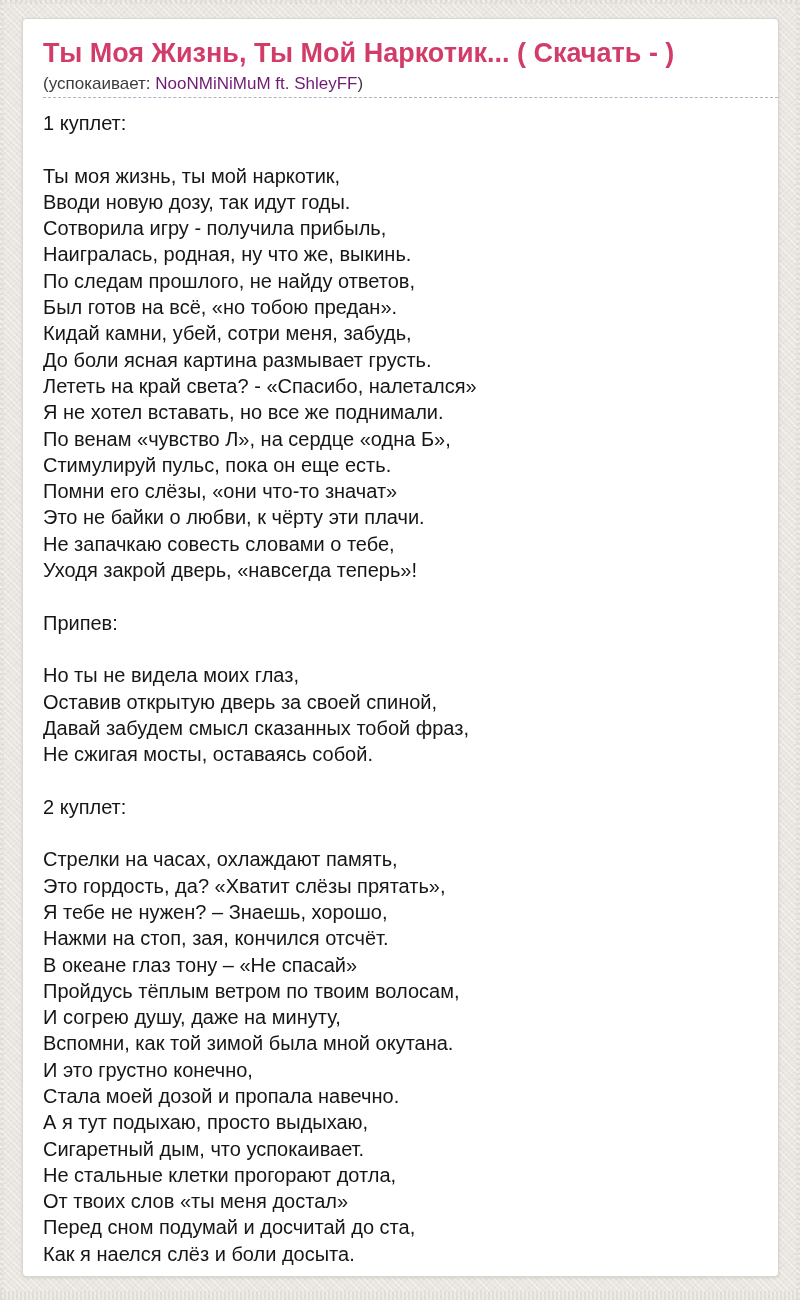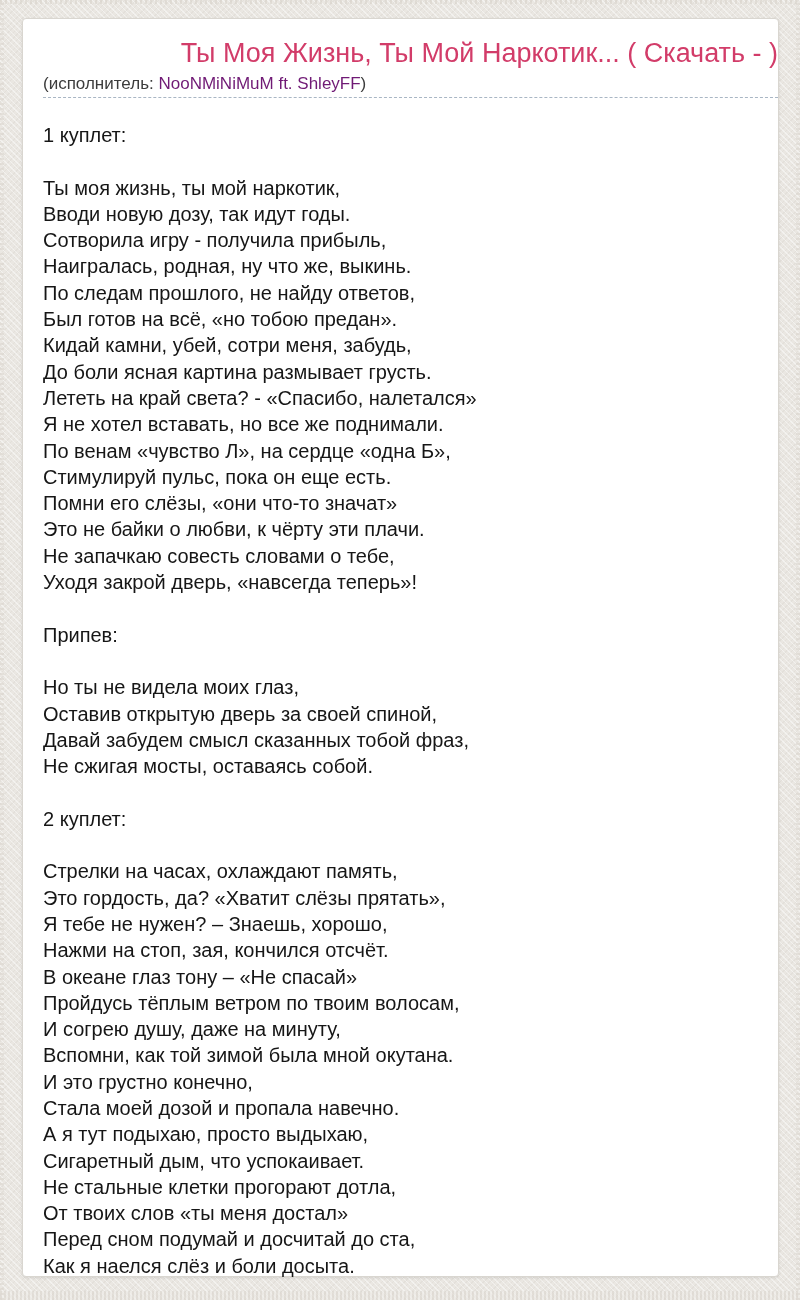--- a/index.html
+++ b/index.html
@@ -47,60 +47,59 @@
   }
 
   .header {
     padding: 18px 0 0 20px;
   }
 
   .song-title {
     margin: 0;
     font-size: 27px;
     line-height: 32px;
-    font-weight: 400;
+    font-weight: 700;
     color: #d23c69;
-    text-align: right;
   }
 
   .artist-row {
     margin-top: 4px;
     font-size: 17px;
     line-height: 22px;
     color: #3c3c3c;
     padding-bottom: 2px;
     border-bottom: 1px dashed #a9b6c4;
   }
 
   .artist-link {
     color: #701a75;
     text-decoration: none;
     cursor: pointer;
   }
 
   .lyrics {
-    margin: 24px 20px 0 20px;
+    margin: 12px 20px 0 20px;
     font-size: 20px;
     line-height: 26.3px;
     color: #161616;
     white-space: pre-line;
   }
 </style>
 </head>
 <body>
 
 <div class="edge edge-top"></div>
 <div class="edge edge-bottom"></div>
 <div class="edge edge-left"></div>
 <div class="edge edge-right"></div>
 
 <div class="card">
   <div class="header">
     <h1 class="song-title">Ты Моя Жизнь, Ты Мой Наркотик... ( Скачать - )</h1>
-    <div class="artist-row"><span>(исполнитель:</span>&nbsp;<a class="artist-link">NooNMiNiMuM ft. ShleyFF</a><span>)</span></div>
+    <div class="artist-row"><span>(успокаивает:</span>&nbsp;<a class="artist-link">NooNMiNiMuM ft. ShleyFF</a><span>)</span></div>
   </div>
 
   <div class="lyrics">1 куплет:
 
 Ты моя жизнь, ты мой наркотик,
 Вводи новую дозу, так идут годы.
 Сотворила игру - получила прибыль,
 Наигралась, родная, ну что же, выкинь.
 По следам прошлого, не найду ответов,
 Был готов на всё, «но тобою предан».

